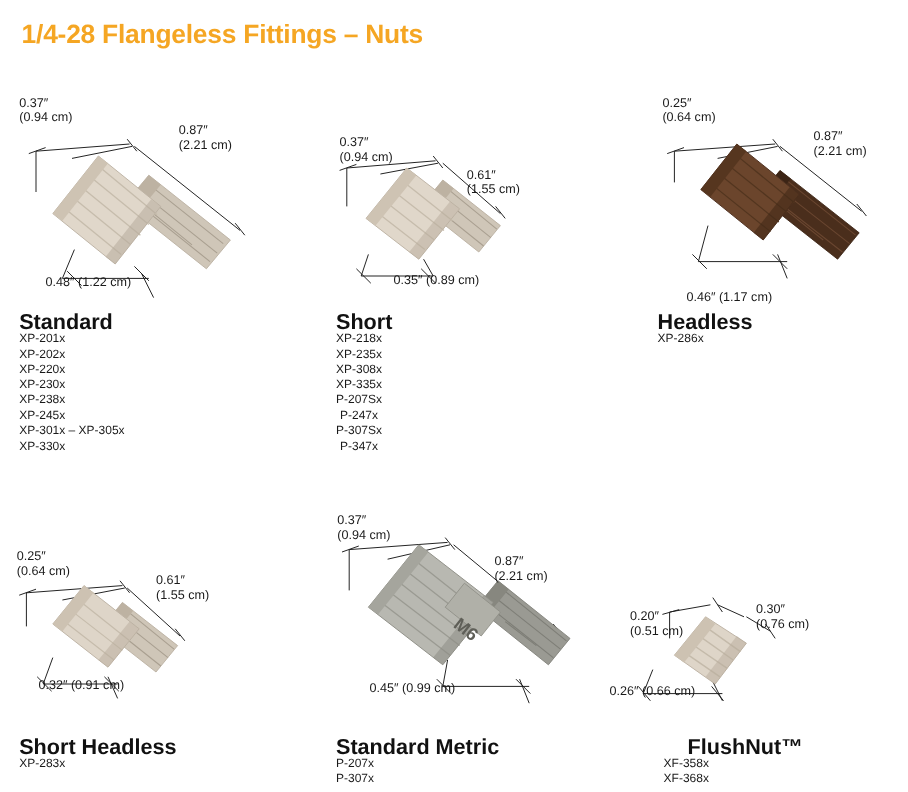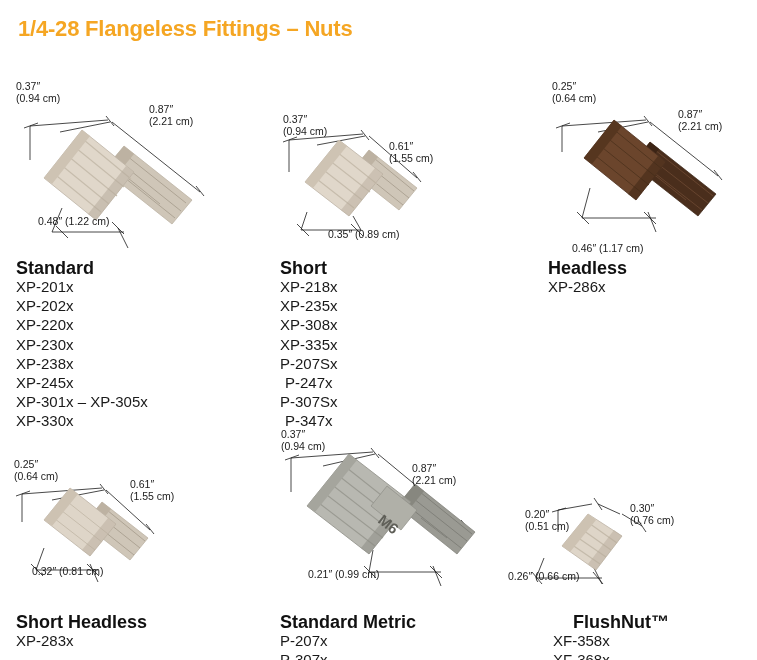--- a/index.html
+++ b/index.html
@@ -40,21 +40,21 @@
   }
   .label-name {
     position: absolute;
     font-size: 18px;
     font-weight: bold;
     color: #111;
     white-space: nowrap;
   }
   .label-codes {
     position: absolute;
-    font-size: 15px;
+    font-size: 10px;
     color: #1a1a1a;
     line-height: 1.28;
     white-space: pre;
   }
   svg { display: block; overflow: visible; }
   .lead { stroke: #1a1a1a; stroke-width: 0.8; fill: none; }
   .tick { stroke: #1a1a1a; stroke-width: 0.8; }
 </style>
 </head>
 <body>
@@ -104,21 +104,21 @@
           <path d="M44 118 L82 70 L90 76 L52 124 Z" fill="#cec3b3"></path>
           <path d="M96 160 L134 112 L126 106 L88 154 Z" fill="#b7ac9c" opacity="0.55"></path>
         </g>
       </svg>
     </div>
 
     <div class="dim" style="left:16px;top:80px;">0.37″
 (0.94 cm)</div>
     <div class="dim" style="left:149px;top:103px;">0.87″
 (2.21 cm)</div>
-    <div class="dim" style="left:38px;top:215px;text-align:right;">0.48″ (1.22 cm)</div>
+    <div class="dim" style="left:38px;top:229px;text-align:right;">0.48″ (1.22 cm)</div>
 
     <div class="label-name" style="left:16px;top:258px;">Standard</div>
     <div class="label-codes" style="left:16px;top:277px;">XP-201x
 XP-202x
 XP-220x
 XP-230x
 XP-238x
 XP-245x
 XP-301x – XP-305x
 XP-330x</div>
@@ -271,21 +271,21 @@
           <path d="M44 100 L70 68 L78 74 L52 106 Z" fill="#cdc2b2"></path>
           <path d="M90 136 L116 104 L108 98 L82 130 Z" fill="#b7ac9c" opacity="0.5"></path>
         </g>
       </svg>
     </div>
 
     <div class="dim" style="left:14px;top:458px;">0.25″
 (0.64 cm)</div>
     <div class="dim" style="left:130px;top:478px;">0.61″
 (1.55 cm)</div>
-    <div class="dim" style="left:32px;top:565px;">0.32″ (0.81 cm)</div>
+    <div class="dim" style="left:32px;top:565px;">0.32″ (0.91 cm)</div>
 
     <div class="label-name" style="left:16px;top:612px;">Short Headless</div>
     <div class="label-codes" style="left:16px;top:631px;">XP-283x</div>
   </div>
 
   <div class="item">
 
     <div class="fig" style="left:265px;top:410px;width:250px;height:190px;">
       <svg width="250" height="190" viewBox="0 0 250 190">
         <path class="lead" d="M58 56 L110 44"></path>
@@ -327,21 +327,21 @@
           <path d="M106 96 L136 120 L152 100 L122 76 Z" fill="#b0b0a8" stroke="#8e8e86" stroke-width="0.7"></path>
           <text x="112" y="112" transform="rotate(38 112 112)" font-family="Liberation Sans, sans-serif" font-size="15" font-weight="bold" fill="#5f5f58">M6</text>
         </g>
       </svg>
     </div>
 
     <div class="dim" style="left:281px;top:428px;">0.37″
 (0.94 cm)</div>
     <div class="dim" style="left:412px;top:462px;">0.87″
 (2.21 cm)</div>
-    <div class="dim" style="left:308px;top:568px;">0.21″ (0.99 cm)</div>
+    <div class="dim" style="left:308px;top:568px;">0.45″ (0.99 cm)</div>
 
     <div class="label-name" style="left:280px;top:612px;">Standard Metric</div>
     <div class="label-codes" style="left:280px;top:631px;">P-207x
 P-307x</div>
   </div>
 
   <div class="item">
 
     <div class="fig" style="left:510px;top:470px;width:235px;height:140px;">
       <svg width="235" height="140" viewBox="0 0 235 140">

